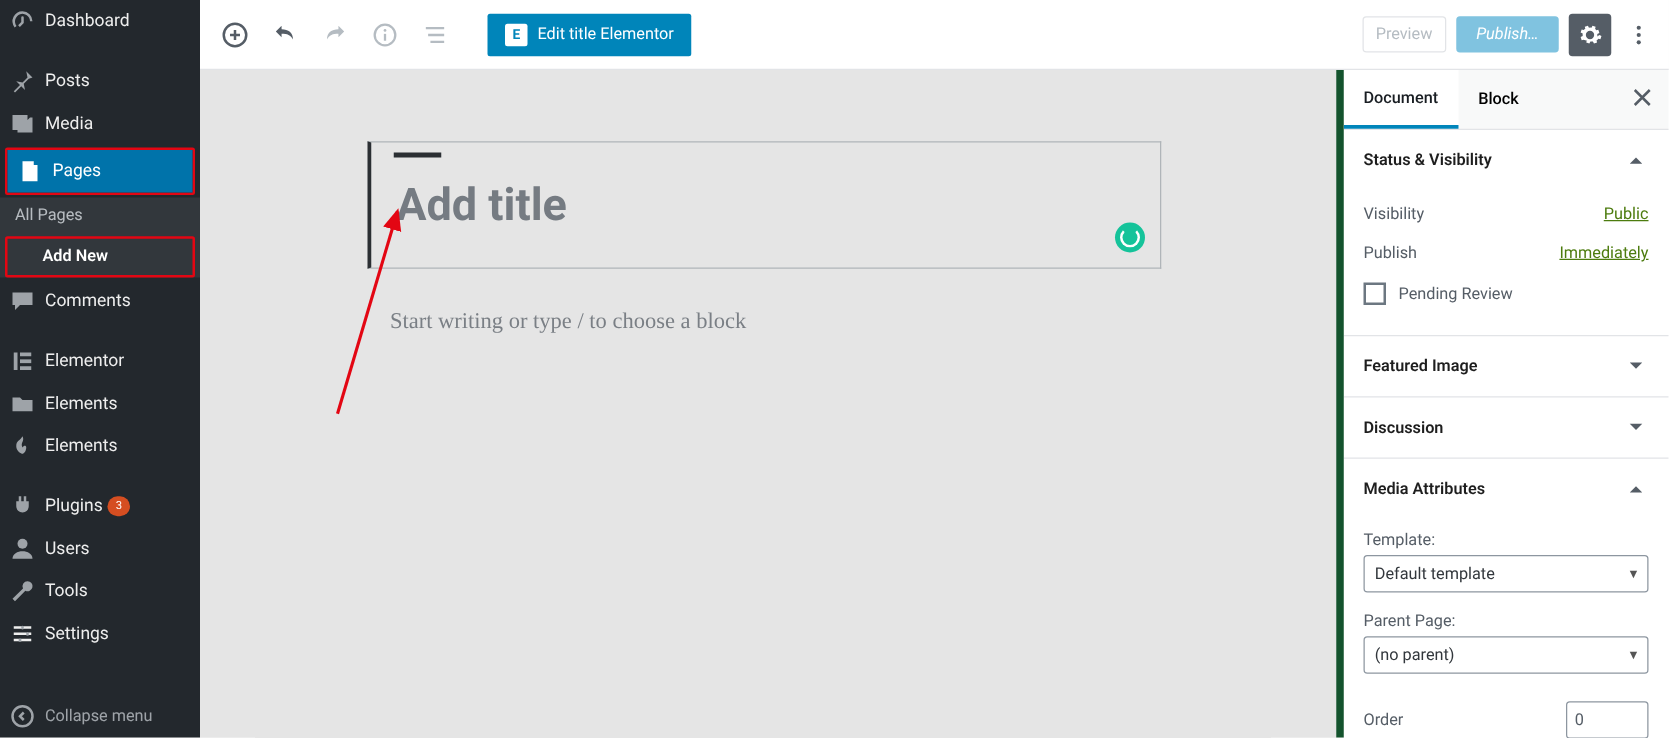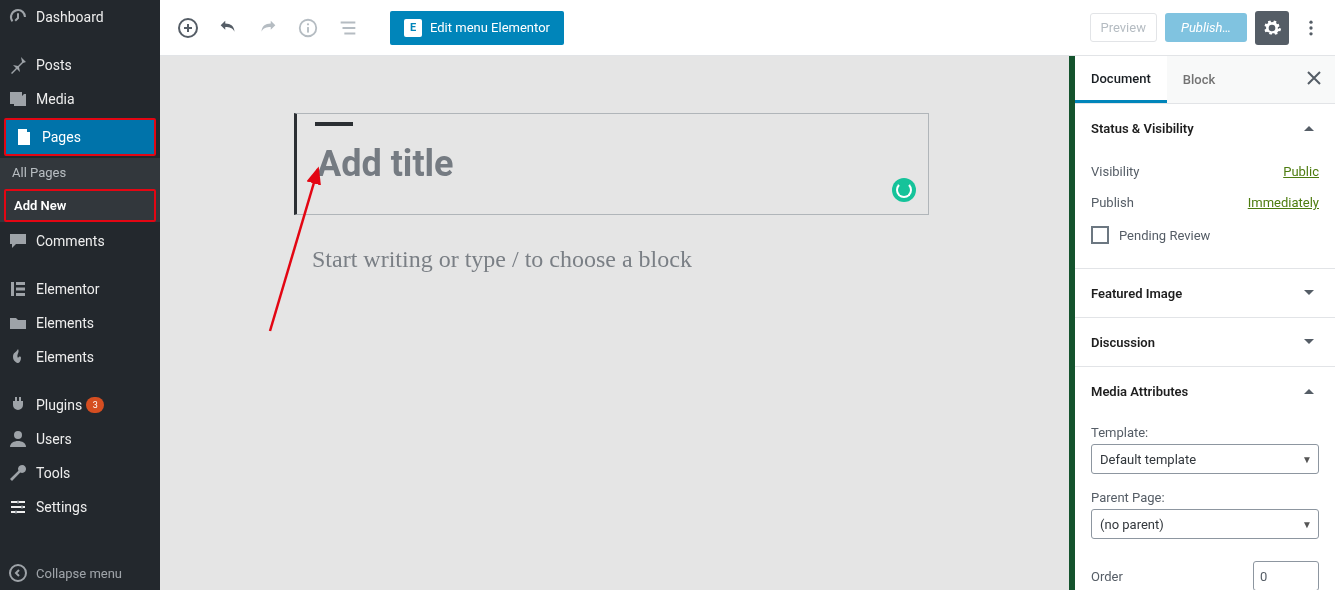--- a/index.html
+++ b/index.html
@@ -40,29 +40,29 @@
   .more-btn { width:28px; height:34px; display:flex; align-items:center; justify-content:center; cursor:pointer;}
   .more-btn svg{ fill:#555d66; }
 
   
   .canvas { position:absolute; left:160px; top:56px; right:266px; bottom:0; background:#e5e5e5; overflow:hidden;}
   .title-box { position:absolute; left:134px; top:57px; width:635px; height:102px; border:1px solid #b0b5b9; border-left: 3px solid #2b2f33; display:flex; align-items:center; padding: 0 20px;}
   .title-accent { position:absolute; top:8px; left:18px; width:38px; height:4px; background:#2b2f33; }
   .title-ph { font-size: 36px; font-weight:700; color:#757b82; }
   .grammarly { position:absolute; right:12px; bottom:12px; width:24px; height:24px; border-radius:50%; background:#15c39a; display:flex; align-items:center; justify-content:center;}
   .grammarly::after{content:""; width:12px; height:12px; border:2px solid #fff; border-top-color:transparent; border-radius:50%;}
-  .body-ph { position:absolute; left:152px; top:190px; font-family: Georgia, 'Times New Roman', serif; font-size:24px; color:#7a7f85; }
+  .body-ph { position:absolute; left:152px; top:190px; font-family: Georgia, 'Times New Roman', serif; font-size:18px; color:#7a7f85; }
 
   
   .arrow-svg { position:absolute; left:100px; top:95px; pointer-events:none; }
 
   
   .panel { position:absolute; right:0; top:56px; width:266px; bottom:0; background:#fff; border-left:6px solid #14532d; overflow-y:auto;}
   .tabs { display:flex; align-items:center; border-bottom:1px solid #e2e4e7; background:#f8f9f9; height:48px; position:relative;}
-  .tab { padding: 0 16px; height:100%; display:flex; align-items:center; font-size:13px; color:#737373; cursor:pointer; font-weight:500;}
+  .tab { padding: 0 16px; height:100%; display:flex; align-items:center; font-size:13px; color:#000000; cursor:pointer; font-weight:500;}
   .tab.active { color:#191e23; border-bottom:3px solid #0085ba; background:#fff;}
   .tab-close { margin-left:auto; padding: 0 14px; cursor:pointer; color:#555d66; font-size:16px;}
   .section { border-bottom:1px solid #e2e4e7; }
   .section-head { display:flex; align-items:center; justify-content:space-between; padding: 14px 16px; font-weight:600; font-size:13px; cursor:pointer;}
   .section-body { padding: 4px 16px 16px 16px; font-size:13px; color:#555d66;}
   .row { display:flex; justify-content:space-between; align-items:center; padding: 8px 0;}
   .link { color:#4d7c0f; text-decoration:underline; cursor:pointer;}
   .chk-row { display:flex; align-items:center; gap:10px; padding: 8px 0;}
   .chk { width:18px; height:18px; border:2px solid #6c7781; cursor:pointer;}
   .field-label { display:block; padding: 6px 0 4px; color:#555d66;}
@@ -101,21 +101,21 @@
       <svg class="wicon" viewBox="0 0 20 20">
           <path d="M4 2h9l3 3v13H4z M4 2v16 M13 2v3h3"></path>
         </svg>
       <span>Pages</span>
       <span class="active-arrow"></span>
     </div>
   </div>
   <div class="sidebar-sub">
     <span class="subitem">All Pages</span>
     <div class="red-outline">
-      <span class="subitem current red-outline-inner" style="padding-left:8px;">Add New</span>
+      <span class="subitem current red-outline-inner" style="padding-left:8px;margin-left:20px;">Add New</span>
     </div>
   </div>
 
   <div class="sidebar-item">
     <svg class="wicon" viewBox="0 0 20 20">
         <path d="M2 3h16v10H8l-4 4v-4H2z"></path>
       </svg>
     <span>Comments</span>
   </div>
   <div class="sidebar-gap"></div>
@@ -204,21 +204,21 @@
           <rect x="11" y="11" width="2" height="6" fill="#b5bcc2"></rect>
         </svg>
     </div>
     <div class="tb-btn disabled">
       <svg width="22" height="22" viewBox="0 0 24 24">
           <path d="M4 6h16M6 12h14M8 18h12" stroke="#b5bcc2" stroke-width="2"></path>
         </svg>
     </div>
     <div class="elementor-btn">
       <span class="eicon">E</span>
-      <span>Edit menu Elementor</span>
+      <span>Edit title Elementor</span>
     </div>
   </div>
   <div class="tb-right">
     <div class="preview-btn"><span>Preview</span></div>
     <div class="publish-btn"><span>Publish…</span></div>
     <div class="gear-btn">
       <svg width="20" height="20" viewBox="0 0 24 24">
           <path d="M12 8a4 4 0 100 8 4 4 0 000-8zm9 4l2 1-1 3-2-.5a9 9 0 01-1.7 1.7l.5 2-3 1-1-2a9 9 0 01-2.4 0l-1 2-3-1 .5-2A9 9 0 016 16.5l-2 .5-1-3 2-1a9 9 0 010-2.4l-2-1 1-3 2 .5A9 9 0 017.5 6l-.5-2 3-1 1 2a9 9 0 012.4 0l1-2 3 1-.5 2A9 9 0 0118 7.5l2-.5 1 3-2 1a9 9 0 010 2.4z"></path>
         </svg>
     </div>

